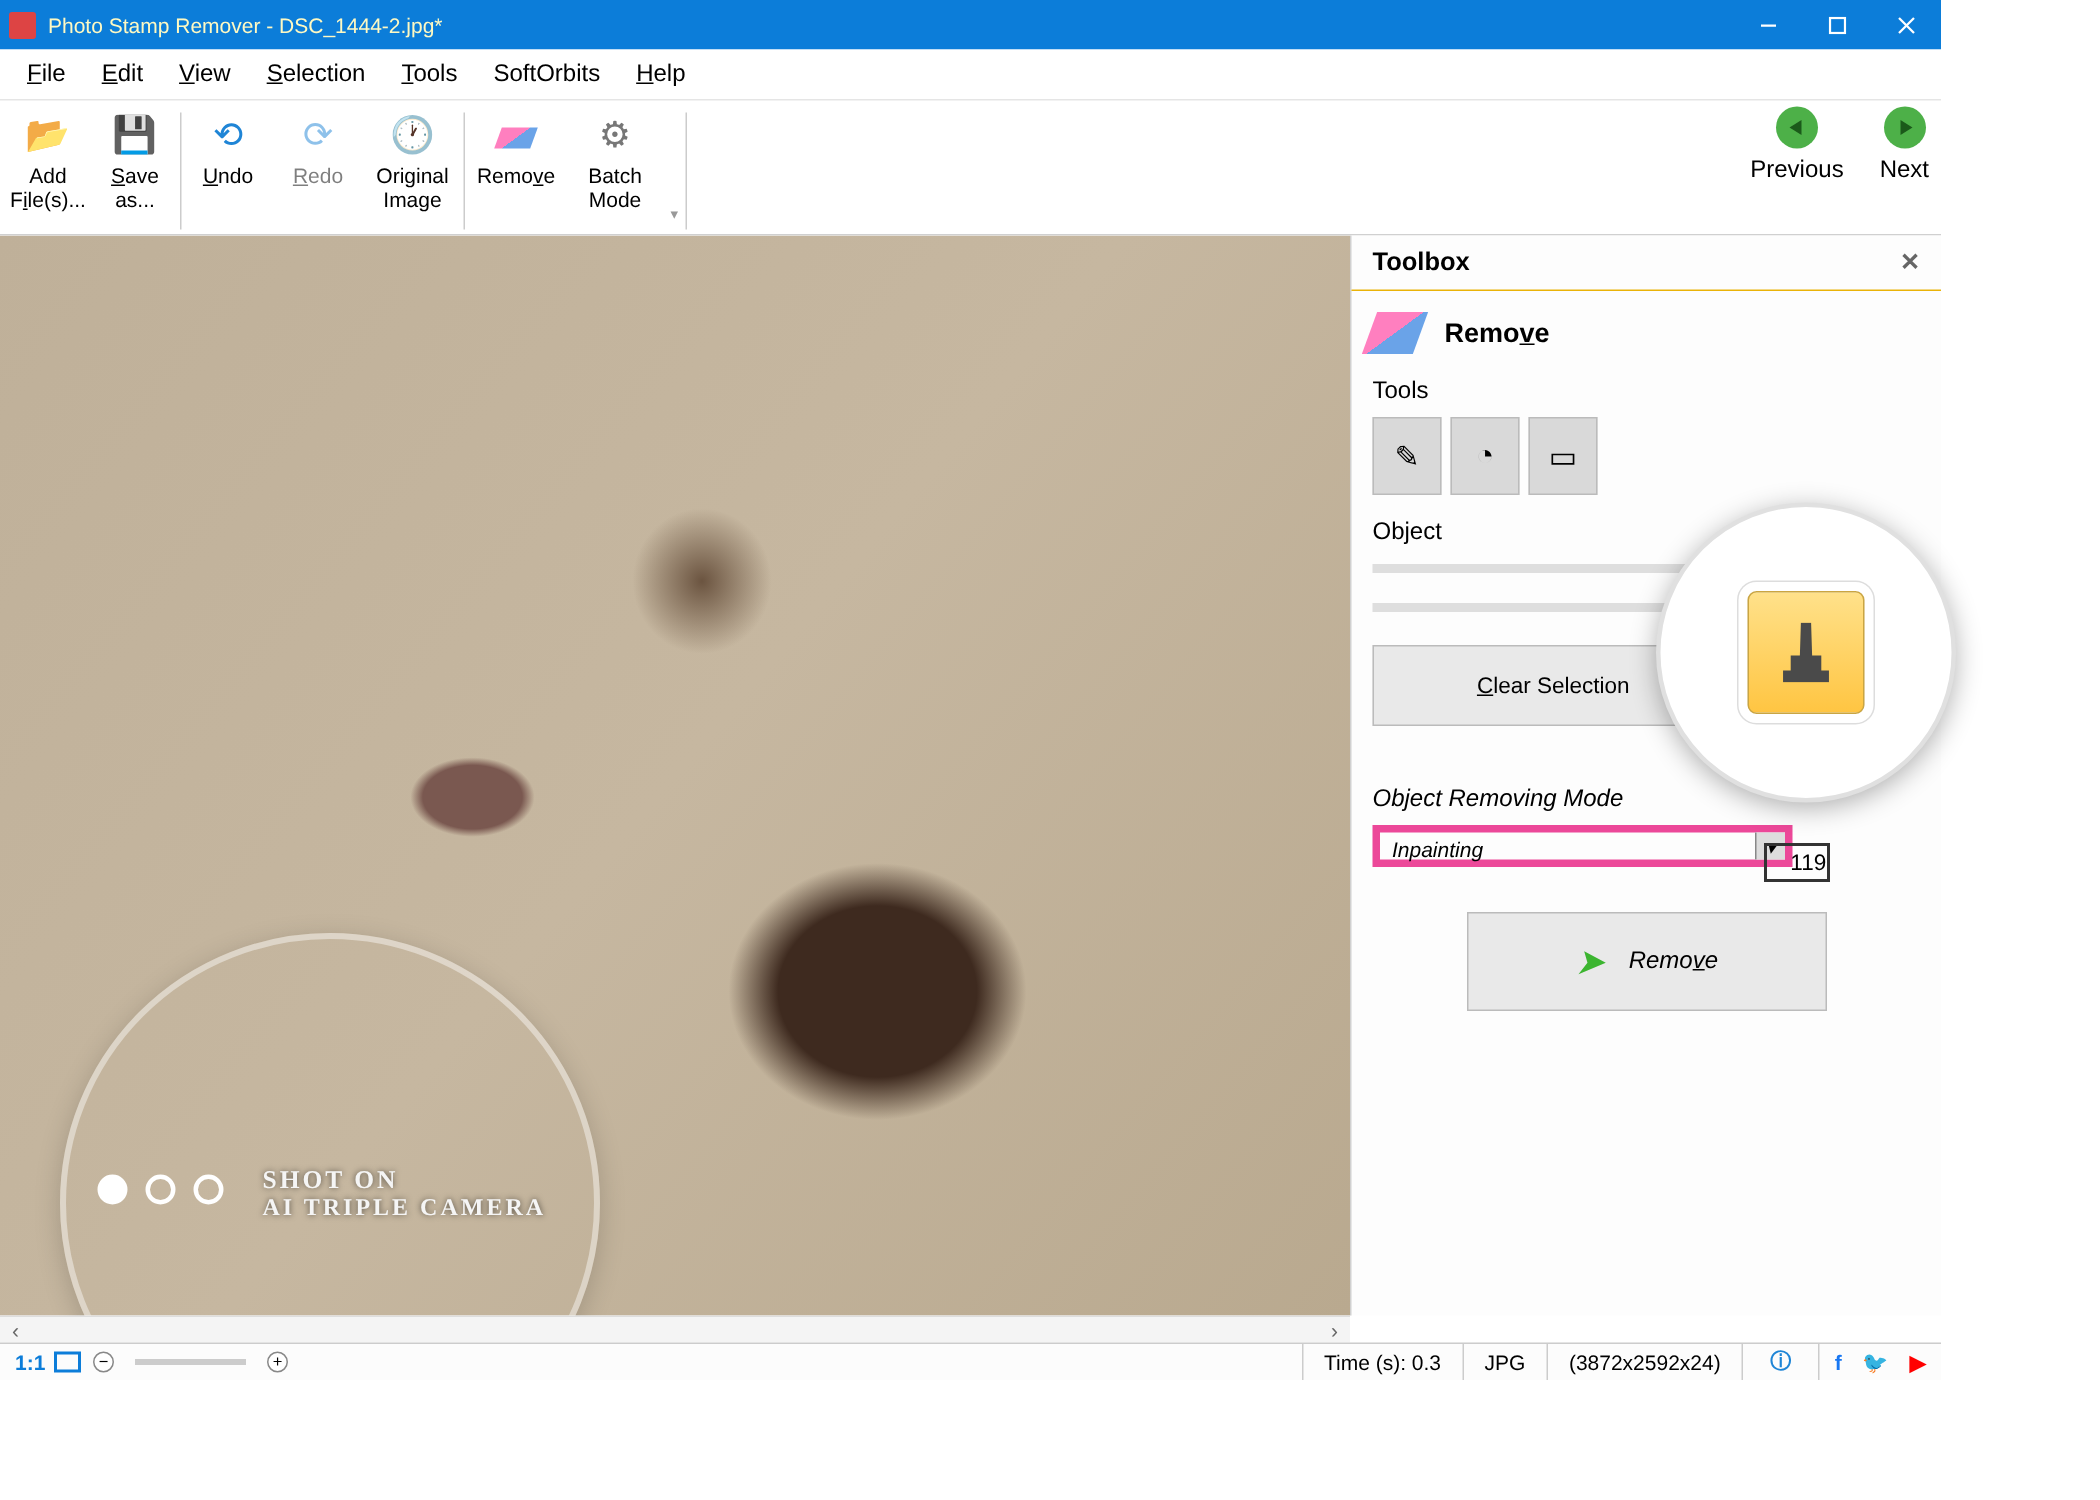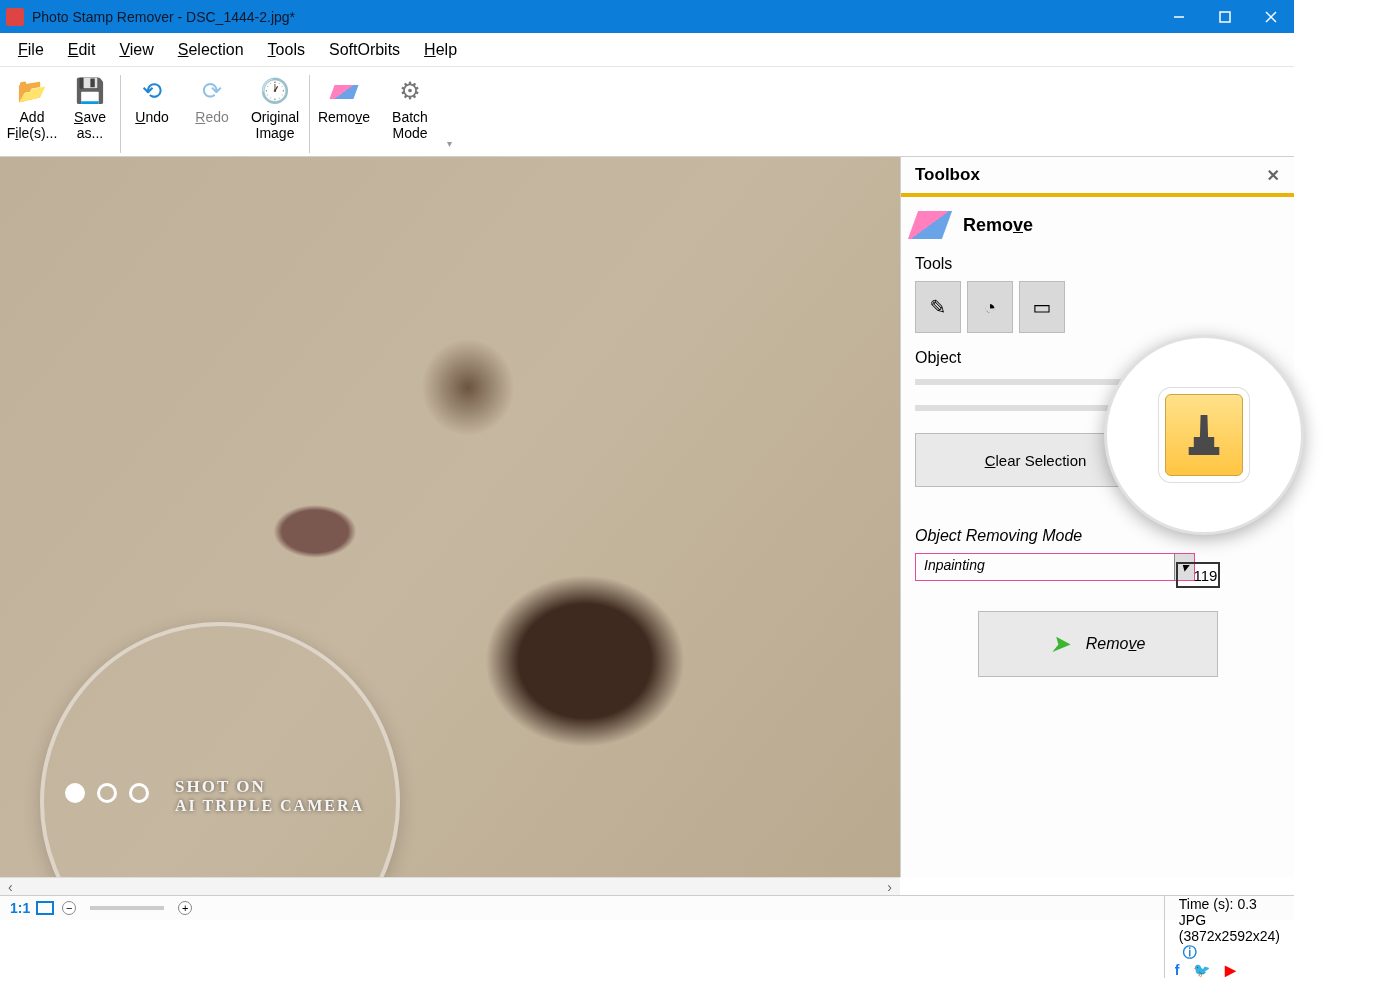--- a/index.html
+++ b/index.html
@@ -1,20 +1,20 @@
 <!DOCTYPE html>
 <html><head>
 <meta charset="utf-8">
 <style>
   * { box-sizing: border-box; margin: 0; padding: 0; }
   body { font-family: "Segoe UI", Arial, sans-serif; font-size: 14px; background: #fff; width: 1400px; height: 1000px; overflow: hidden; }
   .window { width: 1294px; height: 920px; background: #fff; }
 
   
-  .titlebar { height: 33px; background: #0c7dd9; color: #0f172a; display: flex; align-items: center; padding: 0 0 0 6px; font-size: 14px; }
+  .titlebar { height: 33px; background: #0c7dd9; color: #fef9c3; display: flex; align-items: center; padding: 0 0 0 6px; font-size: 14px; }
   .titlebar .app-icon { width: 18px; height: 18px; background: #d44; margin-right: 8px; border-radius:2px; position:relative; }
   .titlebar .title { flex: 1; }
   .titlebar .winbtns { display: flex; }
   .titlebar .winbtn { width: 46px; height: 33px; display: flex; align-items: center; justify-content: center; }
   .titlebar svg { stroke: #fff; }
 
   
   .menubar { height: 34px; display: flex; align-items: center; padding: 0 6px; background: #fff; border-bottom: 1px solid #e5e5e5; font-size:16px; }
   .menubar .menu { padding: 4px 12px; cursor: default; }
   .menubar .menu u { text-decoration: underline; }
@@ -43,57 +43,57 @@
   .watermark { position:absolute; left:175px; top:620px; color:#f5f5f5; font-size:17px; letter-spacing:2px; font-weight:600; font-family:Liberation Serif, serif; text-shadow:0 0 4px rgba(0,0,0,.6);}
   .watermark .sub{font-size:16px;letter-spacing:2px;}
   .watermark .dots{position:absolute;left:-110px;top:6px;display:flex;gap:12px;}
   .watermark .dot{width:20px;height:20px;border:3px solid #fff;border-radius:50%;}
   .watermark .dot.fill{background:#fff;}
   .magnify { position:absolute; width:360px;height:360px;border:4px solid rgba(255,255,255,.85);border-radius:50%; box-shadow:0 4px 18px rgba(0,0,0,.35);}
   .magnify.bottomleft{left:40px; top:465px; opacity:.5;}
 
   
   .sidebar { flex:1; border-left:1px solid #d0d0d0; padding:0; background:#fdfdfd; position:relative;}
-  .side-head{display:flex;align-items:center;justify-content:space-between;padding:8px 14px;border-bottom:4px solid #eab308;font-weight:700;font-size:17px;}
+  .side-head{display:flex;align-items:center;justify-content:space-between;padding:8px 14px;border-bottom:1px solid #eab308;font-weight:700;font-size:17px;}
   .eraser-row{display:flex;align-items:center;padding:14px 12px 10px 12px;font-weight:700;font-size:18px;gap:16px;}
   .eraser-ico{width:34px;height:28px;background:linear-gradient(135deg,#ff7fbf 50%,#6aa3e8 50%);transform:skewX(-20deg);}
   .side-section{padding:0 14px 10px 14px;}
   .side-label{font-size:16px;padding:6px 0 8px 0;}
   .tool-row{display:flex;gap:6px;}
   .tool-btn{width:46px;height:52px;background:#d9d9d9;display:flex;align-items:center;justify-content:center;font-size:20px;border:1px solid #bbb;}
   .slider-row{display:flex;align-items:center;gap:10px;margin:4px 0 10px 0;}
   .slider{flex:1;height:6px;background:#dedede;position:relative;}
   .slider .thumb{position:absolute;top:-8px;width:16px;height:22px;background:#0c7dd9;}
   .valbox{width:44px;height:26px;border:1px solid #888;display:flex;align-items:center;justify-content:center;font-size:15px;padding-left:15px;}
   .valbox.radius{position:absolute;right:74px;top:405px;border:2px solid #333;}
   .wide-btn{height:54px;background:#e9e9e9;border:1px solid #bbb;display:flex;align-items:center;justify-content:center;font-size:15px;}
   .clear-row{display:flex;gap:10px;margin-top:12px;}
   .clear-row .wide-btn{flex:1;}
   .small-sq{width:52px;height:54px;background:#e9e9e9;border:1px solid #bbb;display:flex;align-items:center;justify-content:center;font-size:18px;}
-  .combo{display:flex;height:28px;border:1px solid #ec4899;width:280px;}
+  .combo{display:flex;height:28px;border:5px solid #ec4899;width:280px;}
   .combo .ctext{flex:1;padding:3px 8px;}
   .combo .carrow{width:20px;background:#ddd;display:flex;align-items:center;justify-content:center;border-left:1px solid #888;}
   .big-remove{width:240px;height:66px;background:#e9e9e9;border:1px solid #bbb;display:flex;align-items:center;justify-content:center;gap:16px;margin:30px auto 0 auto;font-size:16px;}
   .arrowg{color:#3cb530;font-size:24px;}
 
   
   .mag-top{position:absolute; right:-10px; top:178px; width:200px;height:200px;border-radius:50%;background:#fff;border:3px solid #e0e0e0;box-shadow:0 4px 18px rgba(0,0,0,.3);display:flex;align-items:center;justify-content:center;}
   .mag-top .inner-tool{width:78px;height:82px;background:linear-gradient(#ffe18a,#ffc542);border:1px solid #caa542;border-radius:6px;display:flex;align-items:center;justify-content:center;box-shadow:0 0 0 6px #fff, 0 0 0 7px #ddd;}
   .mag-top .stamp{width:34px;height:40px;background:#4a4a4a;clip-path:polygon(40% 0,60% 0,62% 55%,80% 55%,80% 80%,95% 80%,95% 100%,5% 100%,5% 80%,20% 80%,20% 55%,38% 55%);}
 
   
   .scrollstub{height:18px;background:#f4f4f4;border-top:1px solid #ddd; width:900px; display:flex;align-items:center;justify-content:space-between;padding:0 8px;}
   .scrollstub .arr{color:#666;}
   .statusbar{height:25px;background:#fcfcfc;border-top:1px solid #ccc;display:flex;align-items:center;font-size:14px;justify-content:center;}
   .stat-left{display:flex;align-items:center;gap:8px;padding:0 10px;}
   .zoom{display:flex;align-items:center;gap:1px;color:#0c7dd9;font-weight:600;}
   .zoom .sq{width:18px;height:14px;border:2px solid #0c7dd9;}
   .zslider{position:relative;width:74px;height:4px;background:#ccc;margin:0 6px;}
   .zcircle{width:14px;height:14px;border:1px solid #888;border-radius:50%;display:flex;align-items:center;justify-content:center;background:#fff;font-size:11px;}
-  .stat-right{margin-left:auto;display:flex;align-items:stretch;height:100%;flex-direction:column;}
+  .stat-right{margin-left:auto;display:flex;align-items:stretch;height:100%;}
   .cell{border-left:1px solid #ccc;padding:0 14px;display:flex;align-items:center;}
   .social{color:#1877f2;font-weight:700;padding:0 4px;}
 </style>
 </head>
 <body>
 
 <div class="window">
 
   <div class="titlebar">
     <div class="app-icon"></div>
@@ -158,20 +158,38 @@
         <div class="ticon">
             <div style="width:24px;height:14px;background:linear-gradient(135deg,#ff7fbf 50%,#6aa3e8 50%);transform:skewX(-20deg);"></div>
           </div>
         <span>Remo<u>v</u>e</span>
       </div>
       <div class="tbtn batch">
         <div class="ticon" style="color:#777">⚙</div>
         <span>Batch<br>Mode</span>
       </div>
       <div style="align-self:flex-end;padding:4px;color:#999;font-size:10px;">▾</div>
+    </div>
+    <div class="navright">
+      <div class="navbtn">
+        <div class="circ">
+            <svg width="14" height="14">
+              <polygon points="10,2 10,12 2,7" fill="#1b5a1a"></polygon>
+            </svg>
+          </div>
+        <span>Previous</span>
+      </div>
+      <div class="navbtn">
+        <div class="circ">
+            <svg width="14" height="14">
+              <polygon points="4,2 4,12 12,7" fill="#1b5a1a"></polygon>
+            </svg>
+          </div>
+        <span>Next</span>
+      </div>
     </div>
   </div>
 
   <div class="main">
     <div class="canvas-area">
       <div class="canvas-img">
         <div class="magnify bottomleft"></div>
         <div class="watermark">
           <div class="dots">
               <div class="dot fill"></div>

